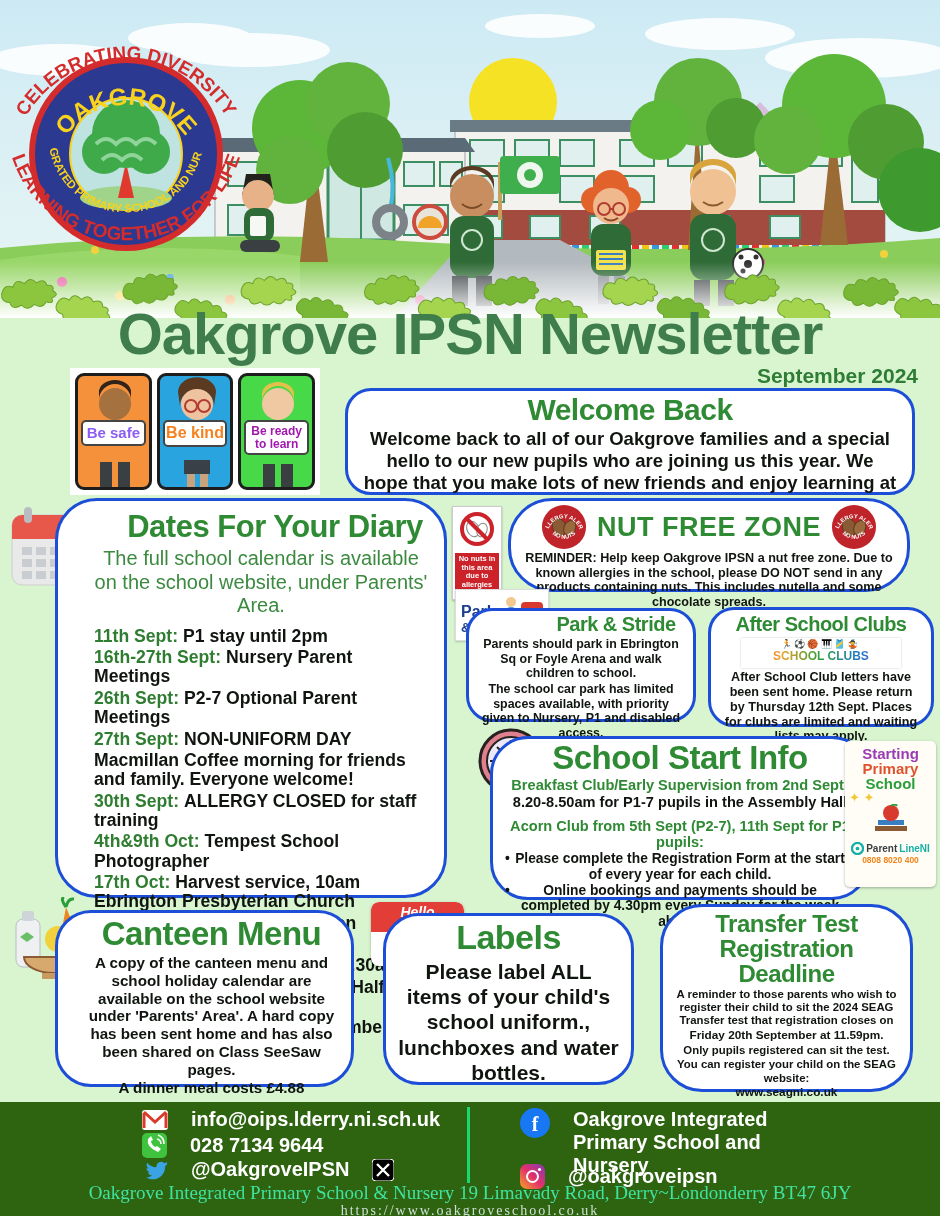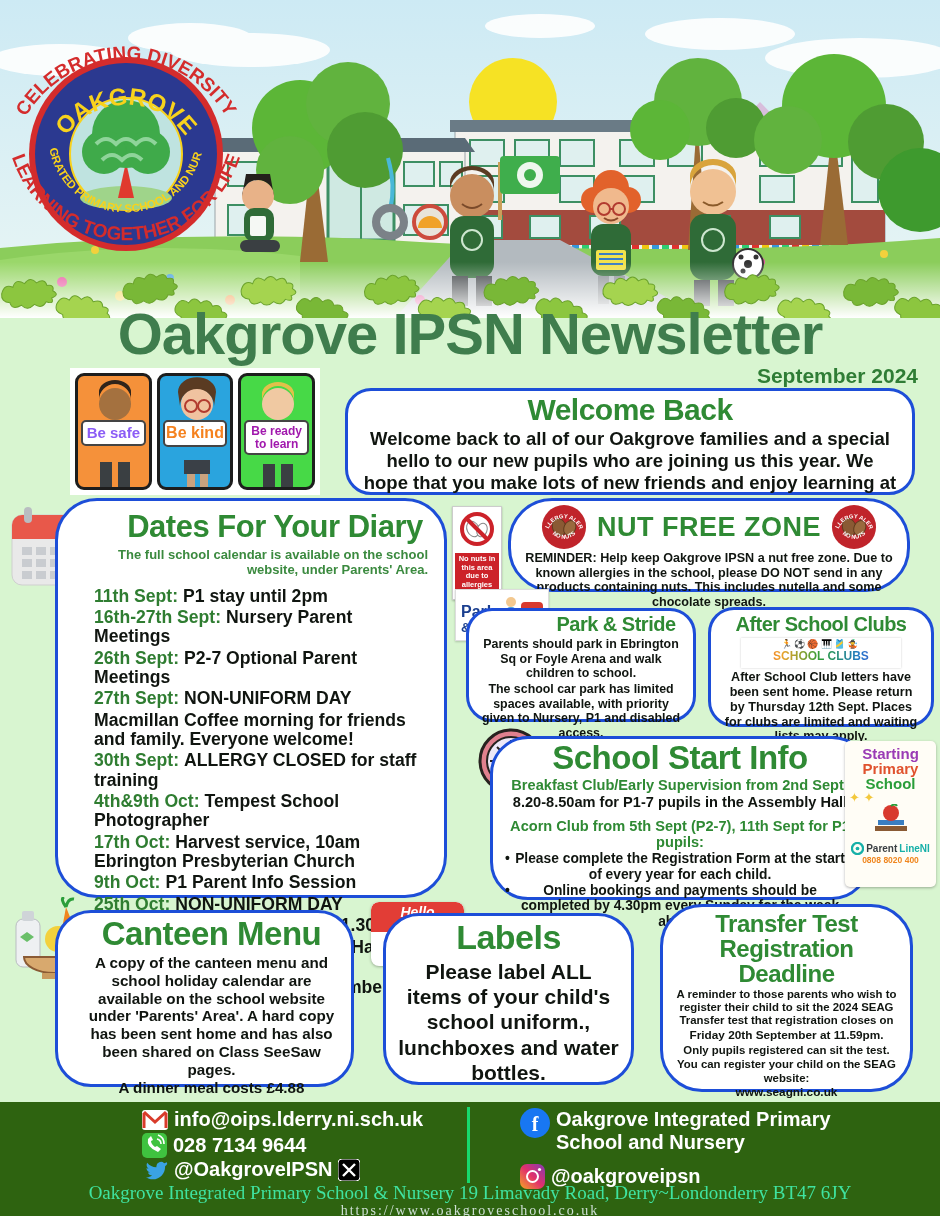--- a/index.html
+++ b/index.html
@@ -31,21 +31,21 @@
   .s1{color:#8b5cf6;font-size:15px}.s2{color:#f5821f;font-size:16px}.s3{color:#a118ad;font-size:12px}
 
   
   .welcome{left:345px;top:388px;width:570px;height:107px;border-radius:26px;padding:2px 14px;}
   .welcome h2{margin:0;font-size:30px;}
   .welcome p{margin:1px 0 0;font-size:18.5px;line-height:1.2;}
 
   
   .diary{left:55px;top:498px;width:392px;height:400px;border-radius:42px;padding:8px 16px 8px 36px;}
   .diary h2{margin:0 0 0 28px;font-size:31px;text-align:center;}
-  .diary .sub{font-size:13px;color:#3b8a3f;font-weight:bold;text-align:right;line-height:1.18;margin:2px 0 9px;}
+  .diary .sub{font-size:20px;color:#3b8a3f;font-weight:normal;text-align:center;line-height:1.18;margin:2px 0 9px;}
   .ditem{font-size:17.6px;font-weight:bold;color:#101510;line-height:1.1;margin-bottom:2px;}
   .ditem .d{color:#2f7d31;}
   .ditem .d:not(:empty){margin-right:5px;}
 
   
   .nutbox{left:508px;top:498px;width:402px;height:94px;border-radius:44px;padding:3px 12px;}
   .nut-head{display:flex;align-items:center;justify-content:center;gap:10px;}
   .nut-head h2{margin:0;font-size:27px;letter-spacing:.5px;}
   .nutbox p{margin:1px 0 0;font-size:12.6px;line-height:1.16;}
   .nutsign{left:452px;top:506px;width:48px;height:92px;background:#fff;border:1px solid #ccc;
@@ -99,21 +99,21 @@
   .hellotag .mn{font-size:6.5px;line-height:1;}
 
   
   .transferbox{left:660px;top:904px;width:253px;height:188px;border-radius:42px;padding:4px 12px;}
   .transferbox h2{margin:0;font-size:24px;line-height:1.05;}
   .transferbox p{margin:1px 0 0;font-size:11.4px;line-height:1.18;}
   .transferbox .em{font-size:11.8px;}
 
   
   .footer{position:absolute;left:0;top:1102px;width:940px;height:114px;background:#2e6310;}
-  .frow{position:absolute;display:flex;align-items:center;gap:6px;color:#fff;
+  .frow{position:absolute;display:flex;align-items:center;gap:23px;color:#fff;
       font-size:20px;font-weight:bold;}
   .fdivider{position:absolute;left:467px;top:5px;width:3px;height:76px;background:#17d96d;}
   .fb-text{line-height:1.15;}
   .address{position:absolute;left:0;top:80px;width:940px;text-align:center;color:#3fe3a0;
       font-family:"Liberation Serif",serif;font-size:19px;}
   .url{position:absolute;left:0;top:101px;width:940px;text-align:center;color:#cfe0d6;
       font-family:"Liberation Serif",serif;font-size:14px;letter-spacing:2px;}
   .icon{flex:0 0 auto;display:inline-block;}
 </style>
 </head>

